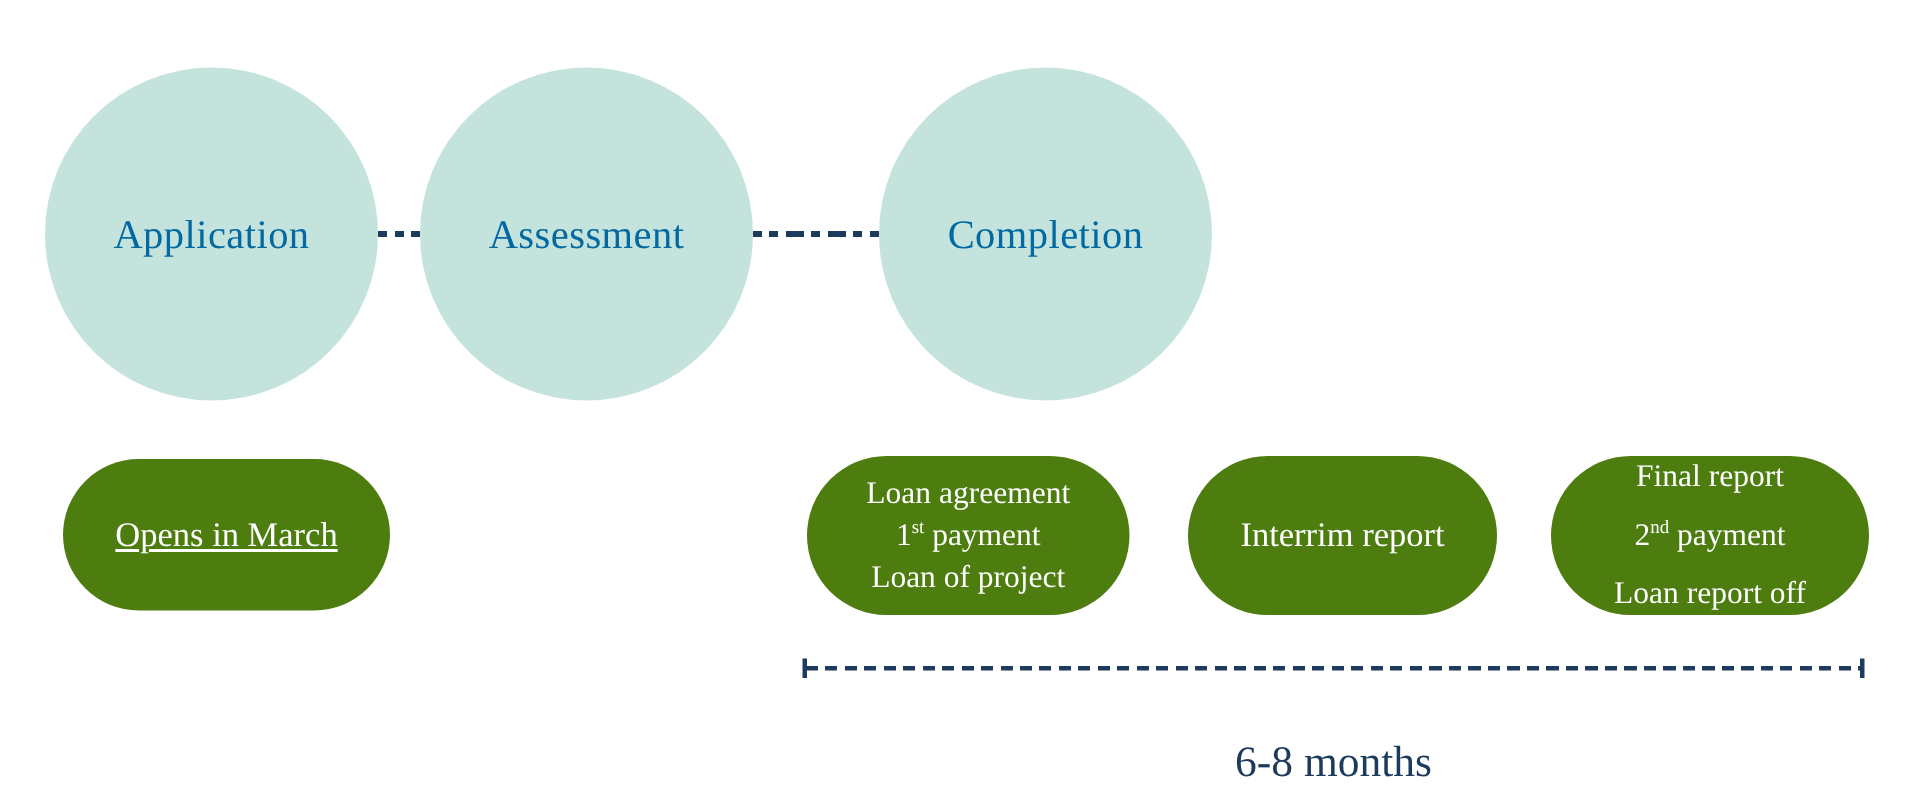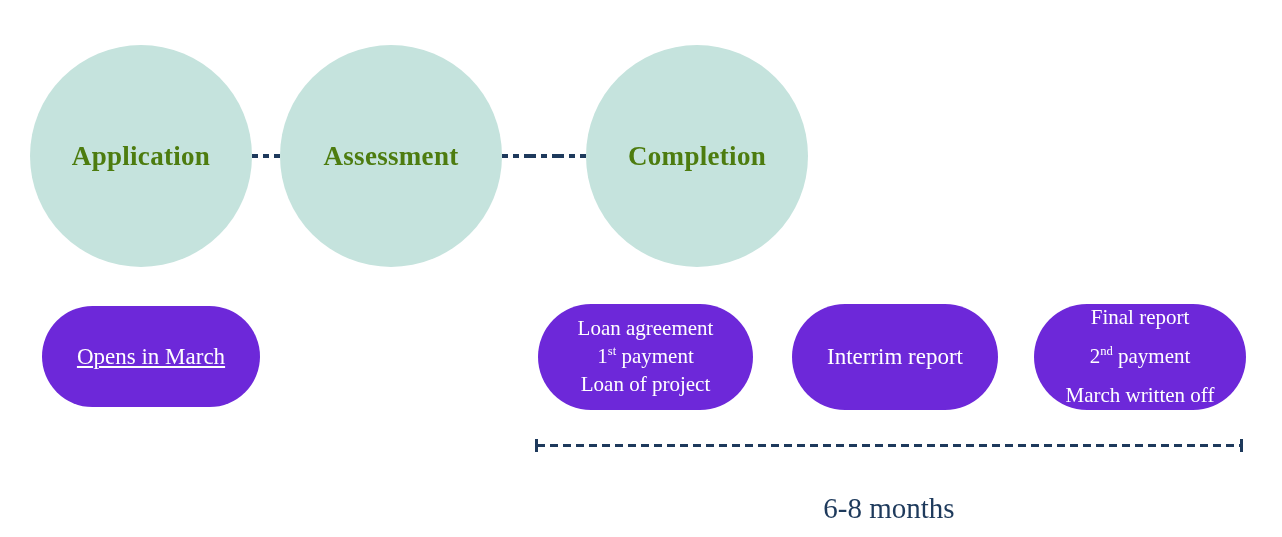--- a/index.html
+++ b/index.html
@@ -28,36 +28,35 @@
     width: 222px;
     height: 222px;
     border-radius: 50%;
     background: #c5e3dd;
     display: flex;
     align-items: center;
     justify-content: center;
     flex: 0 0 auto;
   }
   .stage-label {
-    color: #4d7c0f;
+    color: #0369a1;
     font-size: 27px;
     letter-spacing: 0.3px;
-    font-weight: bold;
   }
   .connector {
     flex: 0 0 auto;
     width: 28px;
     height: 4px;
     background: repeating-linear-gradient(90deg, #1e3a5c 0 6px, transparent 6px 11px);
   }
 
   
   .pill {
     position: absolute;
-    background: #6d28d9;
+    background: #4d7c0f;
     border-radius: 60px;
     color: #ffffff;
     display: flex;
     flex-direction: column;
     align-items: center;
     justify-content: center;
     text-align: center;
   }
   .pill-single {
     font-size: 23px;
@@ -144,21 +143,21 @@
     <div class="pill-line">Loan of project</div>
   </div>
 
   <div class="pill pill-single" id="pill-monitoring">
     <span>Interrim report</span>
   </div>
 
   <div class="pill" id="pill-completion">
     <div class="pill-line">Final report</div>
     <div class="pill-line"><span>2</span><sup>nd</sup> <span>payment</span></div>
-    <div class="pill-line">March written off</div>
+    <div class="pill-line">Loan report off</div>
   </div>
 
   <div class="timeline">
     <div class="timeline-line"></div>
   </div>
   <div class="timeline-label">6-8 months</div>
 
 </div>
 
 </body></html>

